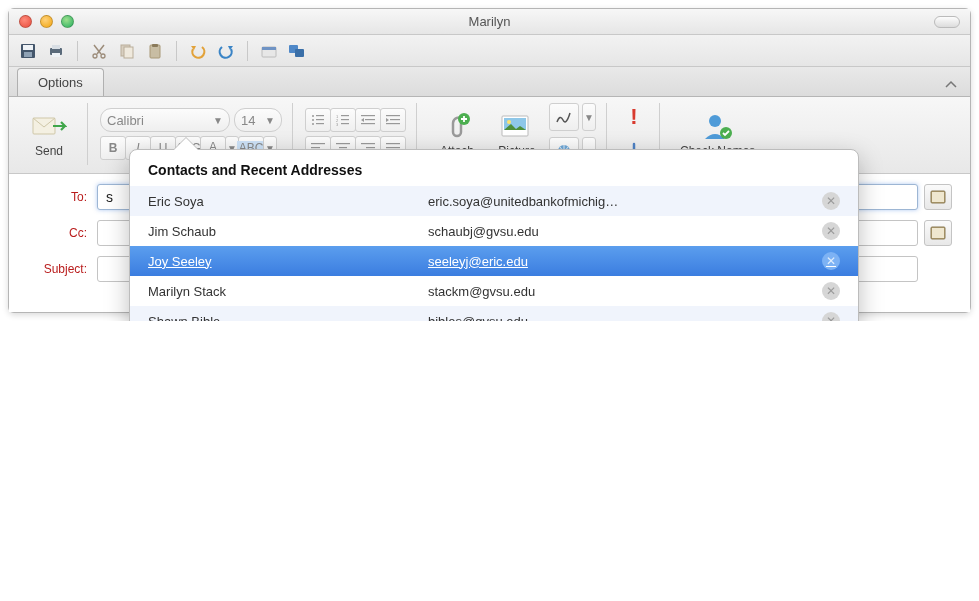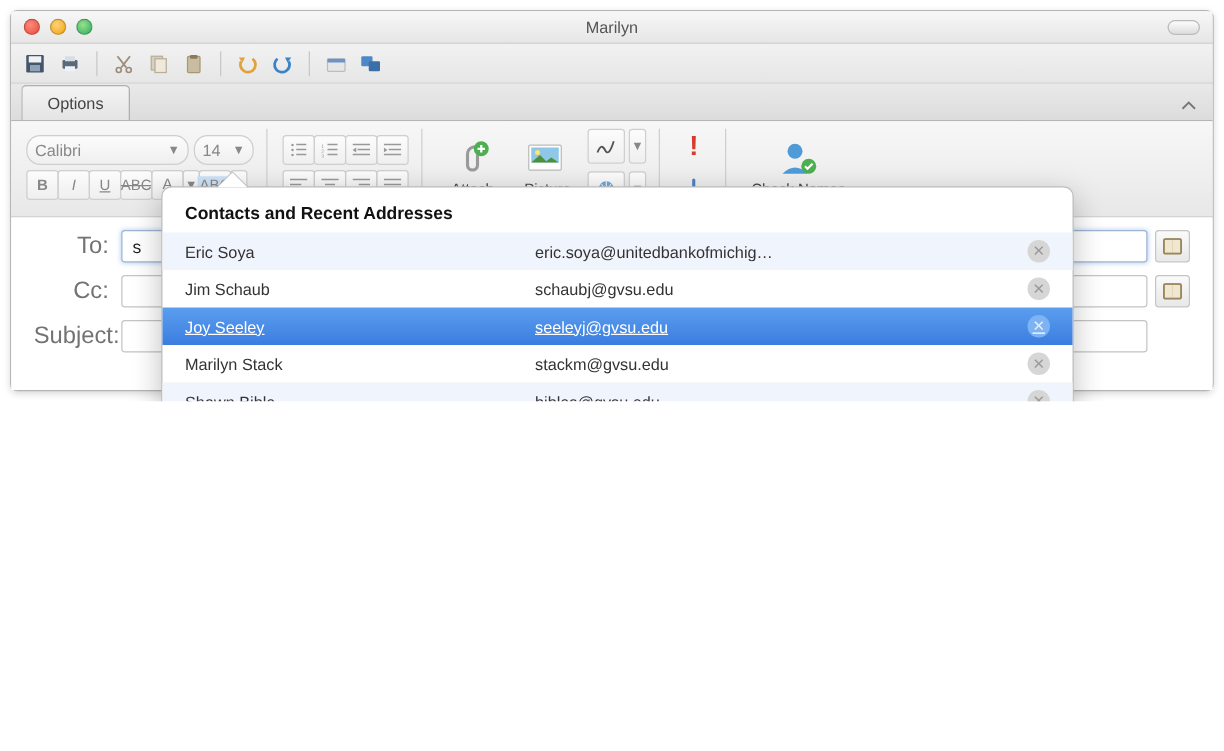--- a/index.html
+++ b/index.html
@@ -105,21 +105,21 @@
   .stack { display:flex; flex-direction:column; gap:4px; }
 
   .fields {
     padding:10px 18px 20px;
     background:#fff;
   }
   .fieldrow {
     display:flex; align-items:center; margin-bottom:10px;
     position:relative;
   }
-  .flabel { width:70px; text-align:right; color:#737373; padding-right:10px; font-size:19px; }
+  .flabel { width:70px; text-align:right; color:#b91c1c; padding-right:10px; font-size:12px; }
   .finput {
     flex:1; height:26px; border:1px solid #9db6d4; border-radius:3px;
     padding:0 8px; font-size:14px; color:#222;
     box-shadow: 0 0 4px rgba(100,150,230,0.5);
   }
   .finput.plain { border-color:#c4c4c4; box-shadow:none; }
   .bookbtn {
     margin-left:6px; width:28px; height:26px; border:1px solid #c4c4c4;
     background:linear-gradient(to bottom,#fafafa,#e8e8e8); border-radius:3px;
     display:flex; align-items:center; justify-content:center; cursor:pointer;
@@ -239,20 +239,32 @@
     <div class="tab">Options</div>
     <div class="chev">
       <svg width="14" height="10" viewBox="0 0 14 10">
           <path d="M2 7 L7 2 L12 7" stroke="#777" stroke-width="1.5" fill="none"></path>
         </svg>
     </div>
   </div>
 
   <div class="ribbon">
 
+    <div class="rgroup">
+      <div class="bigbtn">
+        <div class="iconbox">
+          <svg width="36" height="28" viewBox="0 0 36 28">
+              <rect x="2" y="6" width="22" height="16" rx="1" fill="#f4f0e2" stroke="#cfc7a8"></rect>
+              <path d="M2 6 L13 15 L24 6" stroke="#cfc7a8" fill="none"></path>
+              <path d="M22 14 L34 14 L30 10 M34 14 L30 18" stroke="#3fa64a" stroke-width="2.2" fill="none"></path>
+            </svg>
+        </div>
+        <span class="lbl">Send</span>
+      </div>
+    </div>
 
     <div class="rgroup">
       <div class="stack">
         <div style="display:flex;gap:4px;">
           <div class="fbox fontname">
             <span>Calibri</span>
             <span class="tri">▼</span>
           </div>
           <div class="fbox fontsize">
             <span>14</span>
@@ -475,21 +487,21 @@
           <div class="cemail">eric.soya@unitedbankofmichig…</div>
           <div class="cx">✕</div>
         </div>
         <div class="crow">
           <div class="cname">Jim Schaub</div>
           <div class="cemail">schaubj@gvsu.edu</div>
           <div class="cx">✕</div>
         </div>
         <div class="crow sel">
           <div class="cname">Joy Seeley</div>
-          <div class="cemail">seeleyj@gvsu.edu</div>
+          <div class="cemail">seeleyj@eric.edu</div>
           <div class="cx">✕</div>
         </div>
         <div class="crow">
           <div class="cname">Marilyn Stack</div>
           <div class="cemail">stackm@gvsu.edu</div>
           <div class="cx">✕</div>
         </div>
         <div class="crow alt">
           <div class="cname">Shawn Bible</div>
           <div class="cemail">bibles@gvsu.edu</div>

